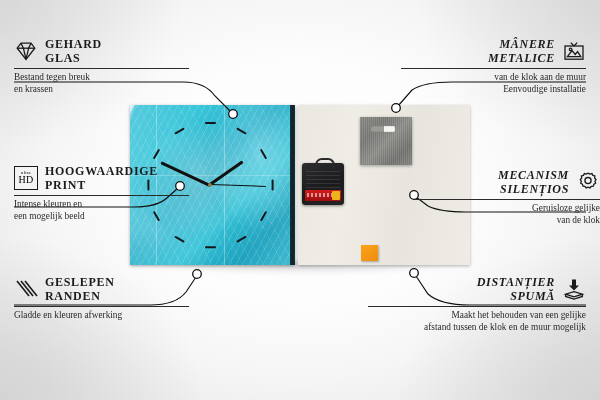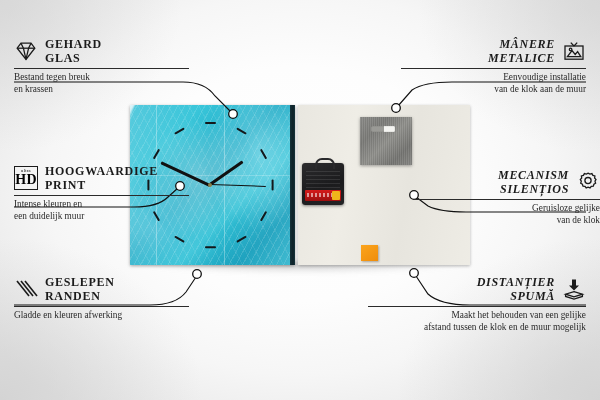--- a/index.html
+++ b/index.html
@@ -244,31 +244,31 @@
     <div class="co-sub">
       <div>Bestand tegen breuk</div>
       <div>en krassen</div>
     </div>
   </div>
 
   <div class="callout left" style="left:14px;top:164px;width:175px;">
     <div class="co-head">
       <div class="ico" style="border:1.4px solid #1b1b1b;box-sizing:border-box;display:flex;flex-direction:column;align-items:center;justify-content:center;line-height:1;">
         <span style="font-size:4.6px;letter-spacing:.3px;">ultra</span>
-        <span style="font-size:14px;font-weight:bold;letter-spacing:.2px;">HD</span>
+        <span style="font-size:10px;font-weight:normal;letter-spacing:.2px;">HD</span>
       </div>
       <div>
         <div class="co-title">HOOGWAARDIGE</div>
         <div class="co-title">PRINT</div>
       </div>
     </div>
     <div class="co-rule"></div>
     <div class="co-sub">
       <div>Intense kleuren en</div>
-      <div>een duidelijk muur</div>
+      <div>een mogelijk beeld</div>
     </div>
   </div>
 
   <div class="callout left" style="left:14px;top:275px;width:175px;">
     <div class="co-head">
       <svg class="ico" viewBox="0 0 24 24">
         <path d="M3 4 L15 19" stroke-width="1.6"></path>
         <path d="M7 4 L19 19" stroke-width="1.6"></path>
         <path d="M11 4 L23 19" stroke-width="1.6"></path>
       </svg>
@@ -291,22 +291,22 @@
       </div>
       <svg class="ico" viewBox="0 0 24 24">
         <rect x="3" y="7" width="18" height="13.2"></rect>
         <path d="M5.4 17.6 L10 11.6 L13.2 15.4 L15.6 12.6 L18.8 17.6 Z"></path>
         <circle cx="8.6" cy="10.4" r="1.25"></circle>
         <path d="M12 7 L8.8 3.6 M12 7 L15.2 3.6"></path>
       </svg>
     </div>
     <div class="co-rule"></div>
     <div class="co-sub">
+      <div>van de klok aan de muur</div>
       <div>Eenvoudige installatie</div>
-      <div>van de klok aan de muur</div>
     </div>
   </div>
 
   <div class="callout right" style="right:0;top:168px;width:185px;">
     <div class="co-head">
       <div>
         <div class="co-title">MECANISM</div>
         <div class="co-title">SILENȚIOS</div>
       </div>
       <svg class="ico" viewBox="0 0 24 24">

